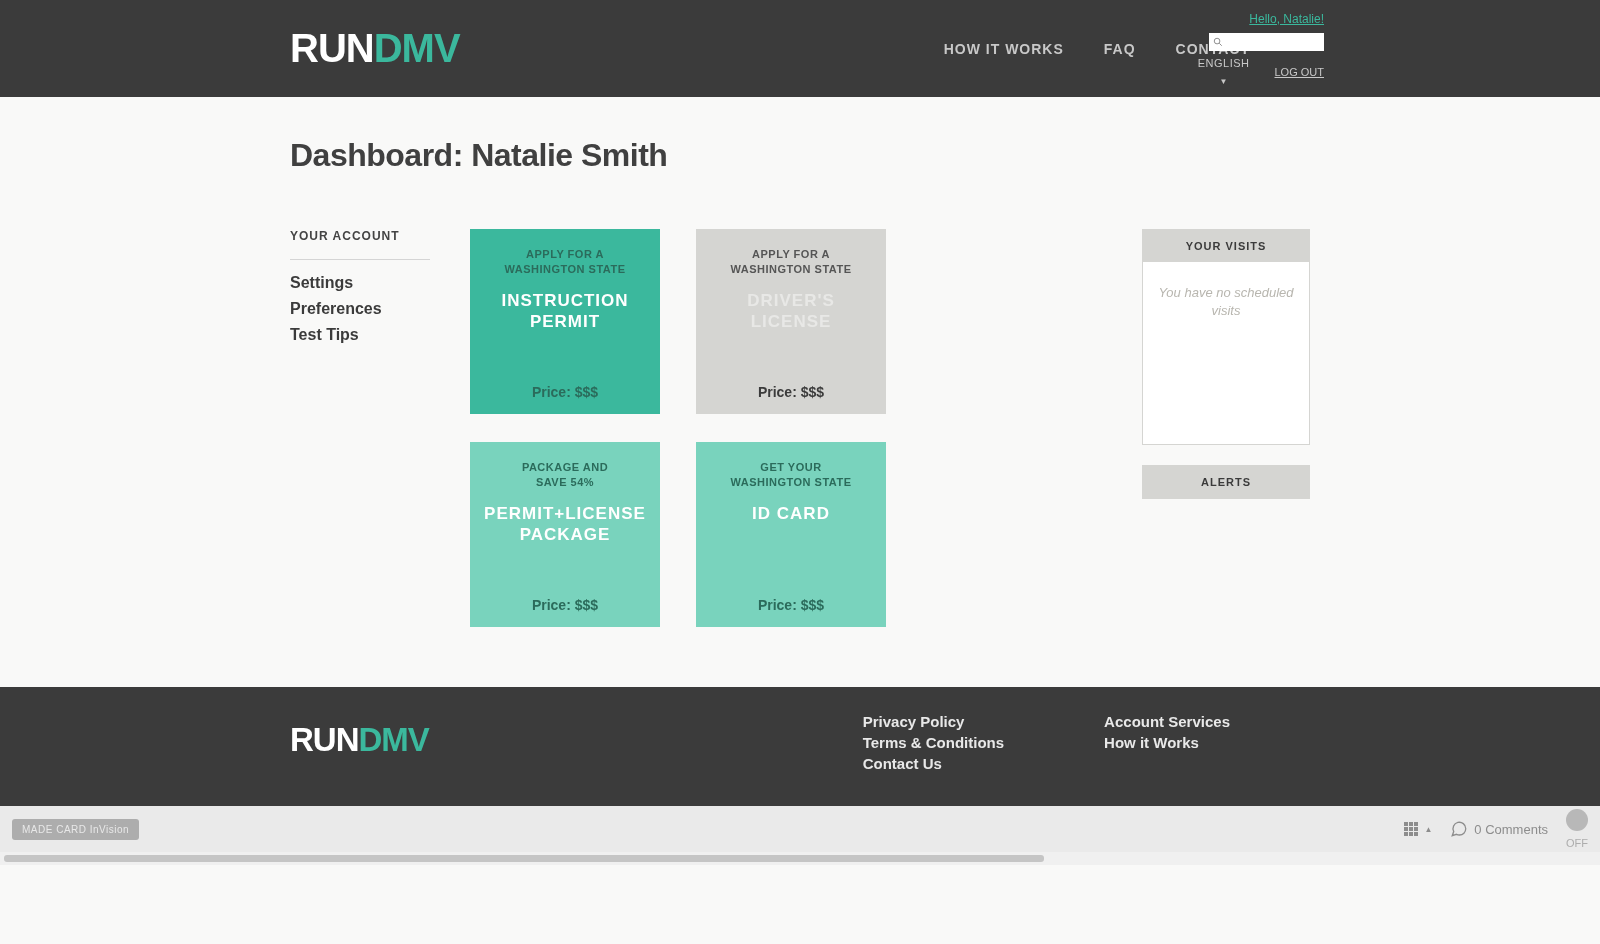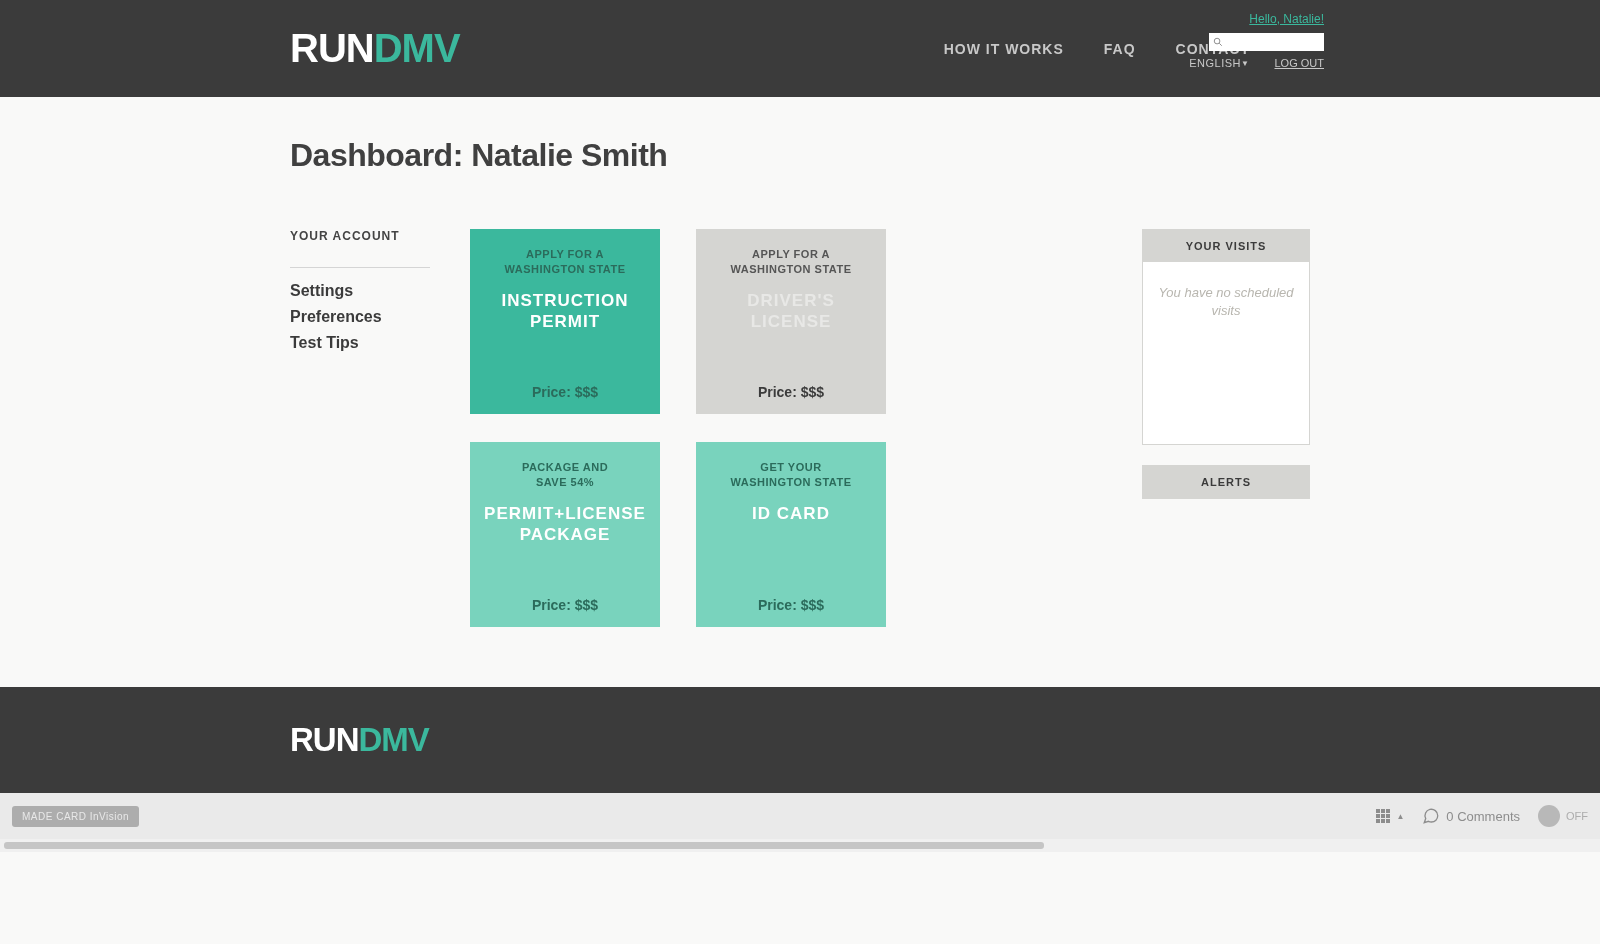--- a/index.html
+++ b/index.html
@@ -17,30 +17,30 @@
 .logo-accent { color: #3bb89d; }
 .nav { display: flex; gap: 40px; margin-right: 60px; }
 .nav-link { color: #c8c8c8; text-decoration: none; letter-spacing: 1px; font-size: 14px; font-weight: 600; }
 
 .top-right { position: absolute; right: 276px; top: 12px; display: flex; flex-direction: column; align-items: flex-end; gap: 6px; }
 .hello { color: #3bb89d; font-size: 12px; text-decoration: underline; }
 .search-box { position: relative; }
 .search-input { width: 115px; height: 18px; border: none; padding: 2px 4px 2px 18px; font-size: 11px; background: #fff; }
 .search-icon-svg { position: absolute; left: 4px; top: 50%; transform: translateY(-50%); width: 10px; height: 10px; pointer-events: none; }
 .bottom-row { display: flex; align-items: center; gap: 25px; }
-.lang-select { color: #c8c8c8; font-size: 11px; letter-spacing: 0.5px; display: flex; align-items: center; gap: 0; cursor: pointer; }
+.lang-select { color: #c8c8c8; font-size: 11px; letter-spacing: 0.5px; display: flex; align-items: center; gap: 8px; cursor: pointer; flex-direction: column; }
 .dropdown-tri { font-size: 8px; }
 .logout { color: #c8c8c8; font-size: 11px; text-decoration: underline; }
 
 .main { padding: 40px 290px 60px; }
 .page-title { font-size: 32px; font-weight: 700; color: #404040; margin-bottom: 55px; letter-spacing: -0.5px; }
 
 .content-row { display: flex; gap: 30px; align-items: flex-start; }
 .sidebar { width: 140px; }
-.sidebar-heading { font-size: 12px; font-weight: 700; letter-spacing: 1px; color: #444; border-bottom: 1px solid #d5d5d5; padding-bottom: 24px; margin-bottom: 14px; }
+.sidebar-heading { font-size: 12px; font-weight: 700; letter-spacing: 1px; color: #444; border-bottom: 1px solid #d5d5d5; padding-bottom: 16px; margin-bottom: 14px; }
 .sidebar-link { display: block; color: #3b3b3b; font-size: 16px; margin-bottom: 8px; cursor: pointer; font-weight: bold; }
 
 .cards-grid { display: grid; grid-template-columns: repeat(2, 190px); gap: 28px 36px; margin-left: 10px; }
 .card { width: 190px; height: 185px; padding: 18px 12px 14px; text-align: center; display: flex; flex-direction: column; cursor: pointer; }
 .card-teal { background: #3bb89d; color: #fff; }
 .card-gray { background: #d5d5d2; }
 .card-light-teal { background: #79d3bd; color: #fff; }
 .card-subtext { font-size: 11px; font-weight: 700; letter-spacing: 0.5px; line-height: 1.4; margin-bottom: 12px; }
 .card-teal .card-subtext, .card-light-teal .card-subtext { color: #2b6b5b; }
 .card-gray .card-subtext { color: #555; }
@@ -64,21 +64,21 @@
 .footer-col a { color: #e8e8e8; font-size: 15px; font-weight: 600; text-decoration: none; }
 
 .invision-bar { display: flex; align-items: center; padding: 0 12px; height: 46px; background: #eaeaea; }
 .made-with { background: #adadad; color: #e8e8e8; font-size: 10px; padding: 5px 10px; border-radius: 3px; letter-spacing: 0.5px; }
 .iv-right { margin-left: auto; display: flex; align-items: center; gap: 18px; }
 .iv-btn { display: flex; align-items: center; gap: 6px; color: #8d8d8d; font-size: 13px; cursor: pointer; }
 .iv-grid-icon { display: grid; grid-template-columns: repeat(3,4px); grid-template-rows: repeat(3,4px); gap: 1px; }
 .iv-grid-icon span { background: #8d8d8d; }
 .iv-caret { font-size: 8px; }
 .iv-comment-icon { width: 18px; height: 18px; }
-.iv-toggle { display: flex; align-items: center; gap: 6px; }
+.iv-toggle { display: flex; align-items: center; gap: 6px; flex-direction: column; }
 .iv-toggle-circle { width: 22px; height: 22px; border-radius: 50%; background: #b8b8b8; }
 .iv-toggle-text { color: #adadad; font-size: 11px; }
 
 .bottom-scroll { height: 13px; background: #f0f0f0; position: relative; }
 .bottom-scroll-track { position: absolute; left: 4px; top: 3px; width: 65%; height: 7px; background: #c5c5c5; border-radius: 3px; }
 </style>
 </head>
 <body>
 
 <header class="header">
@@ -164,20 +164,31 @@
         <div class="панel-header panel-header">ALERTS</div>
       </div>
     </div>
   </div>
 </main>
 
 <footer class="page-footer">
   <div class="footer-logo">
     <span>RUN</span><span class="logo-accent">DMV</span>
   </div>
+  <div class="footer-links">
+    <div class="footer-col">
+      <a>Privacy Policy</a>
+      <a>Terms &amp; Conditions</a>
+      <a>Contact Us</a>
+    </div>
+    <div class="footer-col">
+      <a>Account Services</a>
+      <a>How it Works</a>
+    </div>
+  </div>
 </footer>
 
 <div class="invision-bar">
   <div class="made-with">MADE CARD InVision</div>
   <div class="iv-right">
     <div class="iv-btn">
       <div class="iv-grid-icon">
           <span></span>
           <span></span>
           <span></span>

